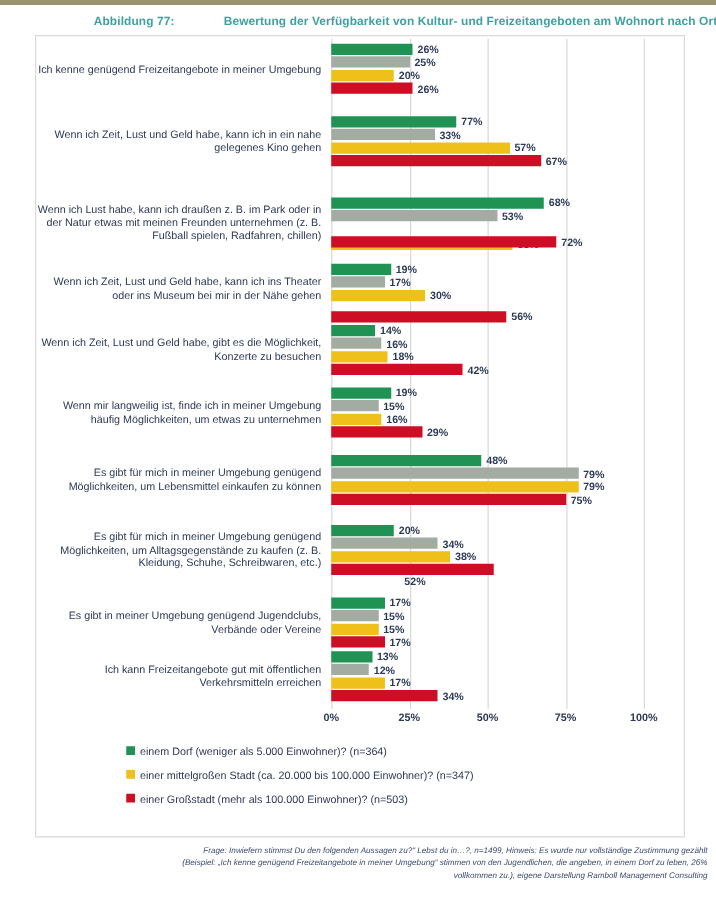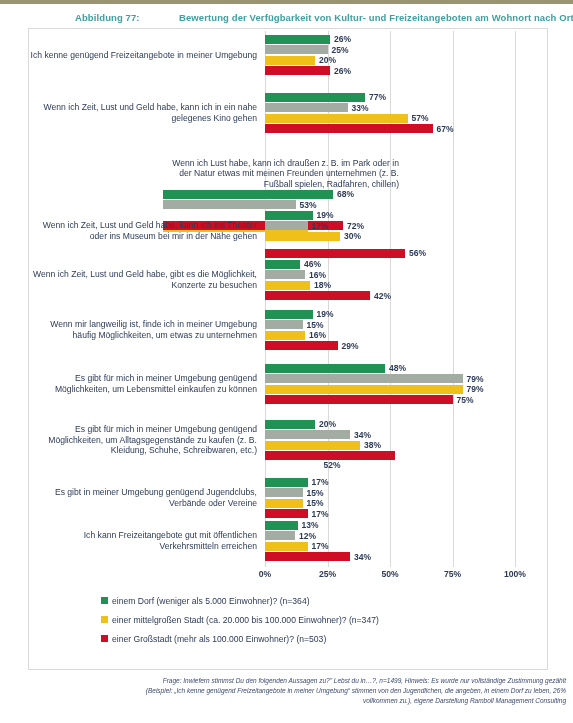--- a/index.html
+++ b/index.html
@@ -200,21 +200,21 @@
           <div class="bar-row" style="top: 21px;">
             <div class="bar" style="width: 142.5px; background: rgb(239, 191, 26);"></div>
             <div class="bar-val">57%</div>
           </div>
           <div class="bar-row" style="top: 31.5px;">
             <div class="bar" style="width: 167.5px; background: rgb(206, 14, 36);"></div>
             <div class="bar-val">67%</div>
           </div>
         </div>
       </div>
-      <div class="group" style="top: 126.75px; height: 40.5px; flex-direction: column;">
+      <div class="group" style="top: 126.75px; height: 40.5px;">
         <div class="cat-label">Wenn ich Lust habe, kann ich draußen z. B. im Park oder in der Natur etwas mit meinen Freunden unternehmen (z. B. Fußball spielen, Radfahren, chillen)</div>
         <div class="bars" style="height: 40.5px;">
           <div class="bar-row" style="top: 0px;">
             <div class="bar" style="width: 170px; background: rgb(31, 146, 84);"></div>
             <div class="bar-val">68%</div>
           </div>
           <div class="bar-row" style="top: 10.5px;">
             <div class="bar" style="width: 132.5px; background: rgb(163, 172, 163);"></div>
             <div class="bar-val">53%</div>
           </div>
@@ -247,21 +247,21 @@
             <div class="bar" style="width: 140px; background: rgb(206, 14, 36);"></div>
             <div class="bar-val">56%</div>
           </div>
         </div>
       </div>
       <div class="group" style="top: 228.75px; height: 40.5px;">
         <div class="cat-label">Wenn ich Zeit, Lust und Geld habe, gibt es die Möglichkeit, Konzerte zu besuchen</div>
         <div class="bars" style="height: 40.5px;">
           <div class="bar-row" style="top: 0px;">
             <div class="bar" style="width: 35px; background: rgb(31, 146, 84);"></div>
-            <div class="bar-val">46%</div>
+            <div class="bar-val">14%</div>
           </div>
           <div class="bar-row" style="top: 10.5px;">
             <div class="bar" style="width: 40px; background: rgb(163, 172, 163);"></div>
             <div class="bar-val">16%</div>
           </div>
           <div class="bar-row" style="top: 21px;">
             <div class="bar" style="width: 45px; background: rgb(239, 191, 26);"></div>
             <div class="bar-val">18%</div>
           </div>
           <div class="bar-row" style="top: 31.5px;">

